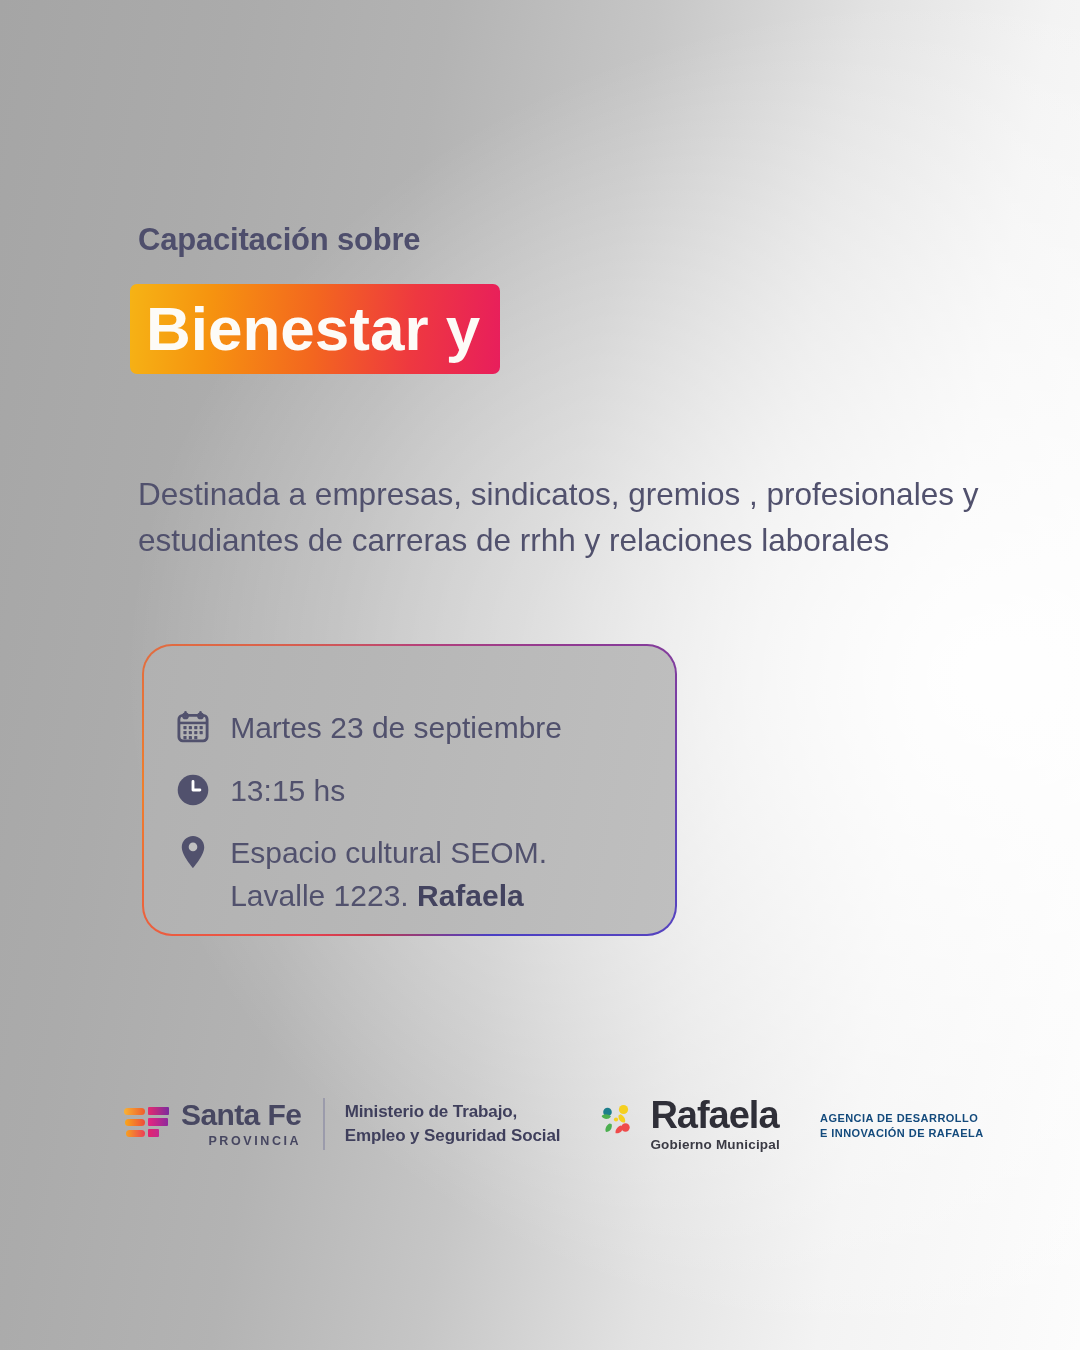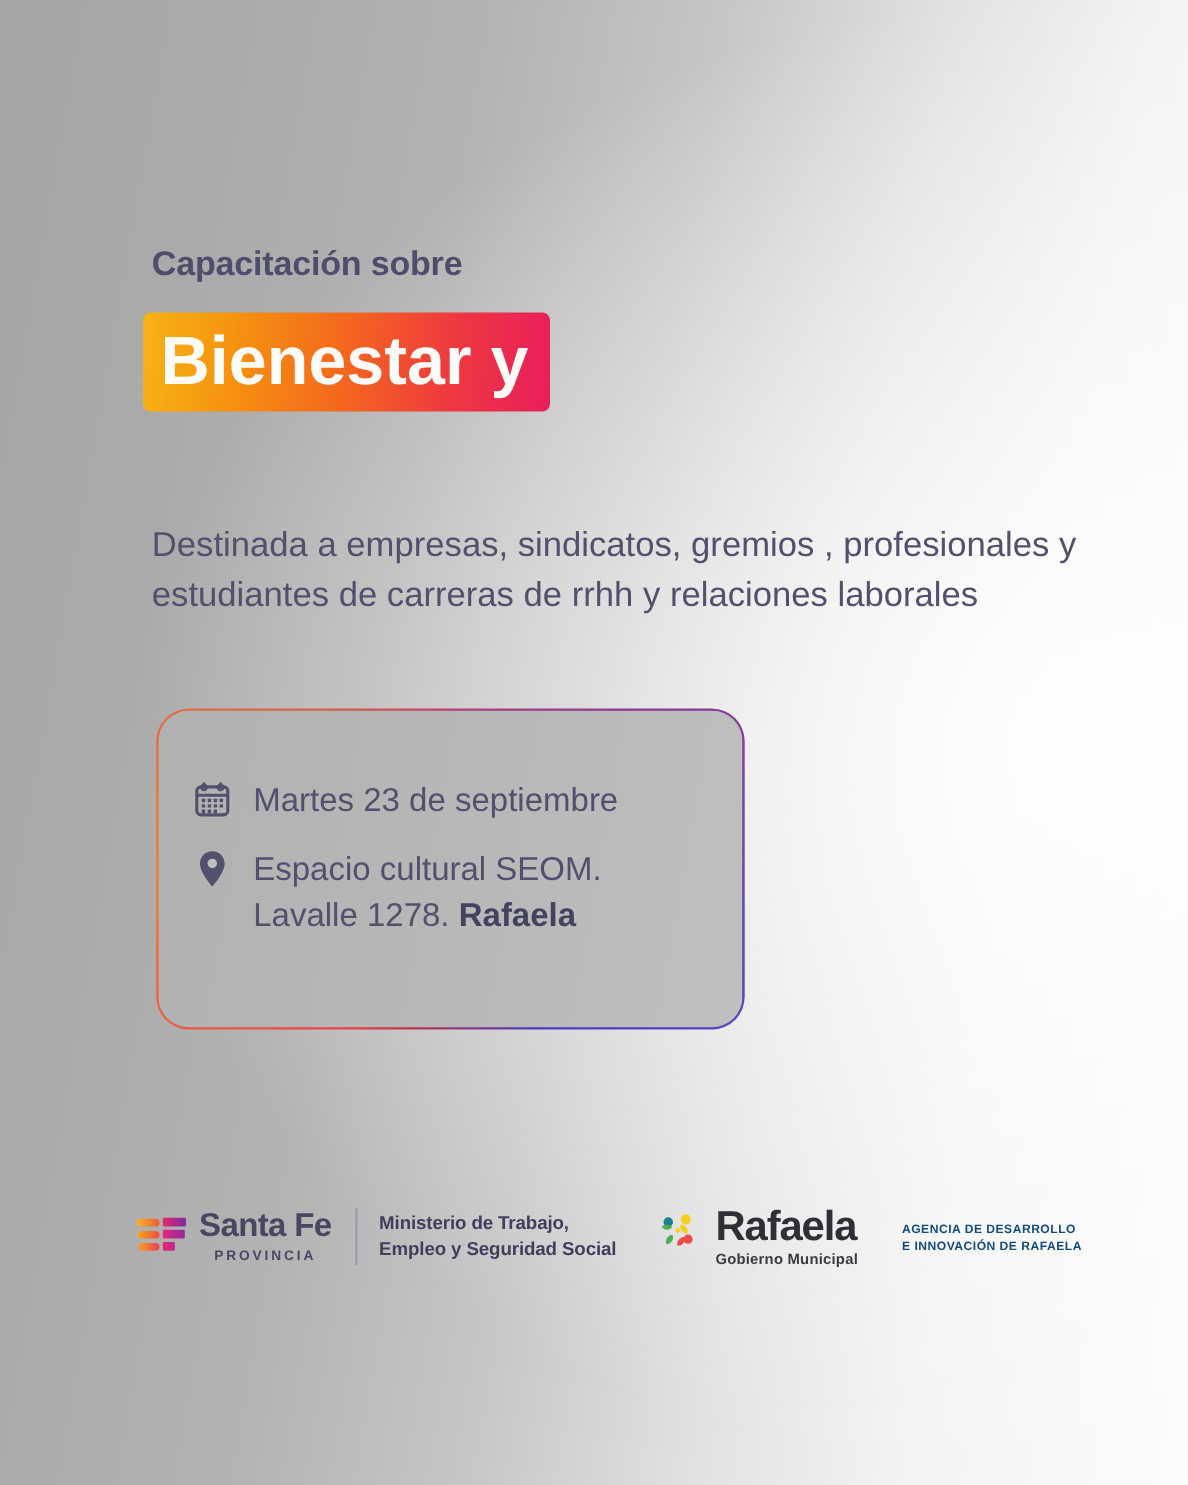--- a/index.html
+++ b/index.html
@@ -100,21 +100,21 @@
 
   
   .logos {
     position:absolute; left:124px; top:1096px;
     display:flex; align-items:center; gap:0;
   }
   .logo-santafe { display:flex; align-items:center; gap:11px; }
   .sf-mark { width:46px; height:42px; position:relative; }
   .sf-words { display:flex; flex-direction:column; line-height:1; }
   .sf-title { font-size:30px; font-weight:bold; color:#474761; letter-spacing:-0.6px; }
-  .sf-sub { font-size:12.5px; font-weight:bold; color:#474761; letter-spacing:2.6px; text-align:center; margin-top:5px; }
+  .sf-sub { font-size:12.5px; font-weight:bold; color:#474761; letter-spacing:2.6px; text-align:right; margin-top:5px; }
 
   .divider { width:1.4px; height:52px; background:#9b9bab; margin:0 20px 0 22px; }
 
   .ministerio { font-size:17px; font-weight:bold; color:#3f3f5c; line-height:1.38; letter-spacing:-0.1px; }
 
   .logo-rafaela { display:flex; align-items:center; gap:10px; margin-left:36px; }
   .raf-words { display:flex; flex-direction:column; line-height:1; }
   .raf-title { font-size:38px; font-weight:bold; color:#2f2f38; letter-spacing:-1px; }
   .raf-sub { font-size:13.5px; color:#3a3a44; letter-spacing:0.2px; text-align:right; margin-top:4px;font-weight:bold; }
 
@@ -159,31 +159,40 @@
                 <rect x="16.4" y="14.7" width="2.1" height="2.1" rx="0.3"></rect>
                 <rect x="5.6" y="18" width="2.1" height="2.1" rx="0.3"></rect>
                 <rect x="9.2" y="18" width="2.1" height="2.1" rx="0.3"></rect>
                 <rect x="12.8" y="18" width="2.1" height="2.1" rx="0.3"></rect>
               </g>
             </svg>
           </span>
           <span class="row-text">Martes 23 de septiembre</span>
         </div>
 
+        <div class="row">
+          <span class="row-icon">
+            <svg width="36" height="36" viewBox="0 0 24 24">
+              <circle cx="12" cy="12" r="10.2" fill="#51516d"></circle>
+              <path d="M12 6.3V12h4.6" stroke="#ffffff" stroke-width="1.9" stroke-linecap="round" stroke-linejoin="round" fill="none"></path>
+            </svg>
+          </span>
+          <span class="row-text">13:15 hs</span>
+        </div>
 
         <div class="row">
           <span class="row-icon">
             <svg width="34" height="36" viewBox="0 0 24 26">
               <path d="M12 1.4c-4.5 0-8.1 3.6-8.1 8.1 0 5.9 8.1 15 8.1 15s8.1-9.1 8.1-15c0-4.5-3.6-8.1-8.1-8.1z" fill="#51516d"></path>
               <circle cx="12" cy="9.3" r="3.1" fill="#c0c0c0"></circle>
             </svg>
           </span>
           <span class="row-text">
             <span>Espacio cultural SEOM.</span><br>
-            <span>Lavalle 1278. </span><b>Rafaela</b>
+            <span>Lavalle 1223. </span><b>Rafaela</b>
           </span>
         </div>
 
       </div>
     </div>
   </div>
 
   <div class="logos">
 
     <div class="logo-santafe">

